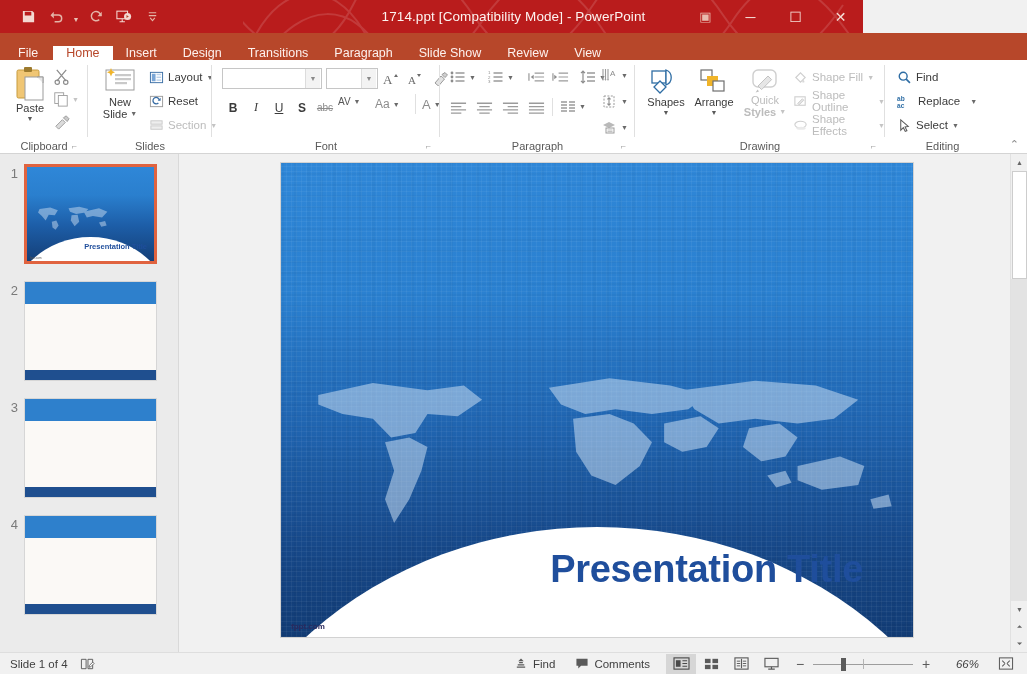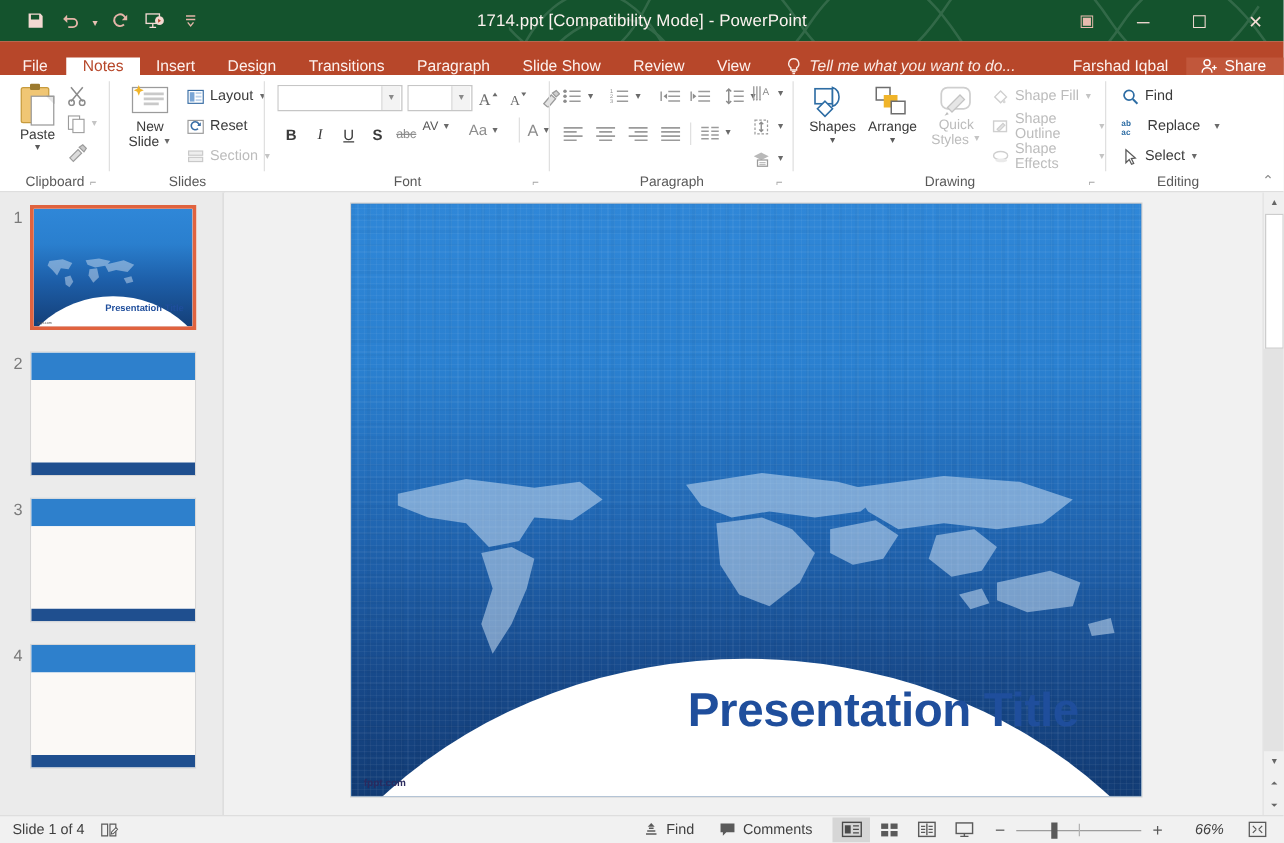--- a/index.html
+++ b/index.html
@@ -7,22 +7,22 @@
     width: 1027px; height: 674px;
     font-family: "Liberation Sans", sans-serif;
     overflow: hidden;
     background: #f1f1f1;
     -webkit-font-smoothing: antialiased;
   }
   #app { position: relative; width: 1027px; height: 674px; }
 
   
   .titlebar {
-    position: absolute; left: 0; top: 0; width: 1027px; height: 33px;
-    background: #14532d;
+    position: absolute; left: 0; top: 0; width: 863px; height: 33px;
+    background: #b91c1c;
     overflow: hidden;
   }
   .titlebar-deco {
     position: absolute; right: 0; top: -30px; width: 620px; height: 90px;
     opacity: .13; pointer-events: none;
   }
   .qat { position: absolute; left: 14px; top: 0; height: 33px; display: flex; align-items: center; gap: 0px; }
   .qat-btn {
     width: 28px; height: 26px; display: flex; align-items: center; justify-content: center;
     color: #f4d9d2;
@@ -228,48 +228,30 @@
     <div class="win-ctrls">
       <div class="win-btn ribbon-opt">▣</div>
       <div class="win-btn">─</div>
       <div class="win-btn">☐</div>
       <div class="win-btn">✕</div>
     </div>
   </div>
 
   <div class="tabstrip">
     <div class="tab file">File</div>
-    <div class="tab active">Notes</div>
+    <div class="tab active">Home</div>
     <div class="tab">Insert</div>
     <div class="tab">Design</div>
     <div class="tab">Transitions</div>
     <div class="tab">Paragraph</div>
     <div class="tab">Slide Show</div>
     <div class="tab">Review</div>
     <div class="tab">View</div>
 
-    <div class="tellme">
-      <svg width="12" height="14" viewBox="0 0 12 14">
-        <path d="M6 1a4 4 0 00-2.3 7.3V10h4.6V8.3A4 4 0 006 1z" fill="none" stroke="#fbeae5" stroke-width="1.1"></path>
-        <path d="M4.4 11.3h3.2M5 12.8h2" stroke="#fbeae5" stroke-width="1.1"></path>
-      </svg>
-      <span>Tell me what you want to do...</span>
-    </div>
-
-    <div class="tb-right">
-      <div class="user-name">Farshad Iqbal</div>
-      <div class="share-btn">
-        <svg width="15" height="14" viewBox="0 0 16 14">
-          <circle cx="6" cy="4" r="2.6" fill="none" stroke="#fff" stroke-width="1.2"></circle>
-          <path d="M1.8 12.5c0-2.6 1.9-4.2 4.2-4.2s4.2 1.6 4.2 4.2" fill="none" stroke="#fff" stroke-width="1.2"></path>
-          <path d="M12.3 6.2v4M10.3 8.2h4" stroke="#fff" stroke-width="1.2"></path>
-        </svg>
-        <span>Share</span>
-      </div>
-    </div>
+
   </div>
 
   <div class="ribbon">
 
     <div class="rgroup" style="left:0; width:88px;">
       <div class="big-btn" style="position:absolute; left:8px; top:6px; width:44px;">
         <span class="icon-box">
           <svg width="34" height="36" viewBox="0 0 34 36">
             <rect x="4" y="4" width="22" height="28" rx="1.5" fill="#f0c674" stroke="#c79b3c"></rect>
             <rect x="11" y="1" width="8" height="5" rx="1" fill="#9c7a2e"></rect>
@@ -534,21 +516,21 @@
       </div>
       <div class="big-btn" style="position:absolute; left:107px; top:8px; width:46px; color:#bcbcbc;">
         <span class="icon-box">
           <svg width="34" height="26" viewBox="0 0 34 26">
             <rect x="5" y="2" width="23" height="17" rx="5" fill="#fff" stroke="#cfcfcf" stroke-width="1.4"></rect>
             <path d="M10 18l10-10 3.6 3.6-10 10z" fill="#e6e6e6" stroke="#c3c3c3"></path>
             <path d="M9.6 21.6l-2 3 3.4-1.2z" fill="#bfbfbf"></path>
           </svg>
         </span>
         <span class="lbl">Quick</span>
-        <span class="lbl" style="display:flex;align-items:flex-end;gap:3px;">
+        <span class="lbl" style="display:flex;align-items:flex-end;gap:3px;font-weight:bold;">
           <span>Styles</span>
           <span class="caret-dis">▼</span>
         </span>
       </div>
 
       <div class="sm-item disabled" style="position:absolute; left:158px; top:6px;">
         <span class="icon-box">
           <svg width="15" height="15" viewBox="0 0 16 16">
               <path d="M3 8l5-5 5 5-5 5z" fill="none" stroke="#cfcfcf" stroke-width="1.2"></path>
               <path d="M11 10c1.6 2 1.6 3.4 0 3.4S9.4 12 11 10z" fill="#d8d8d8"></path>

